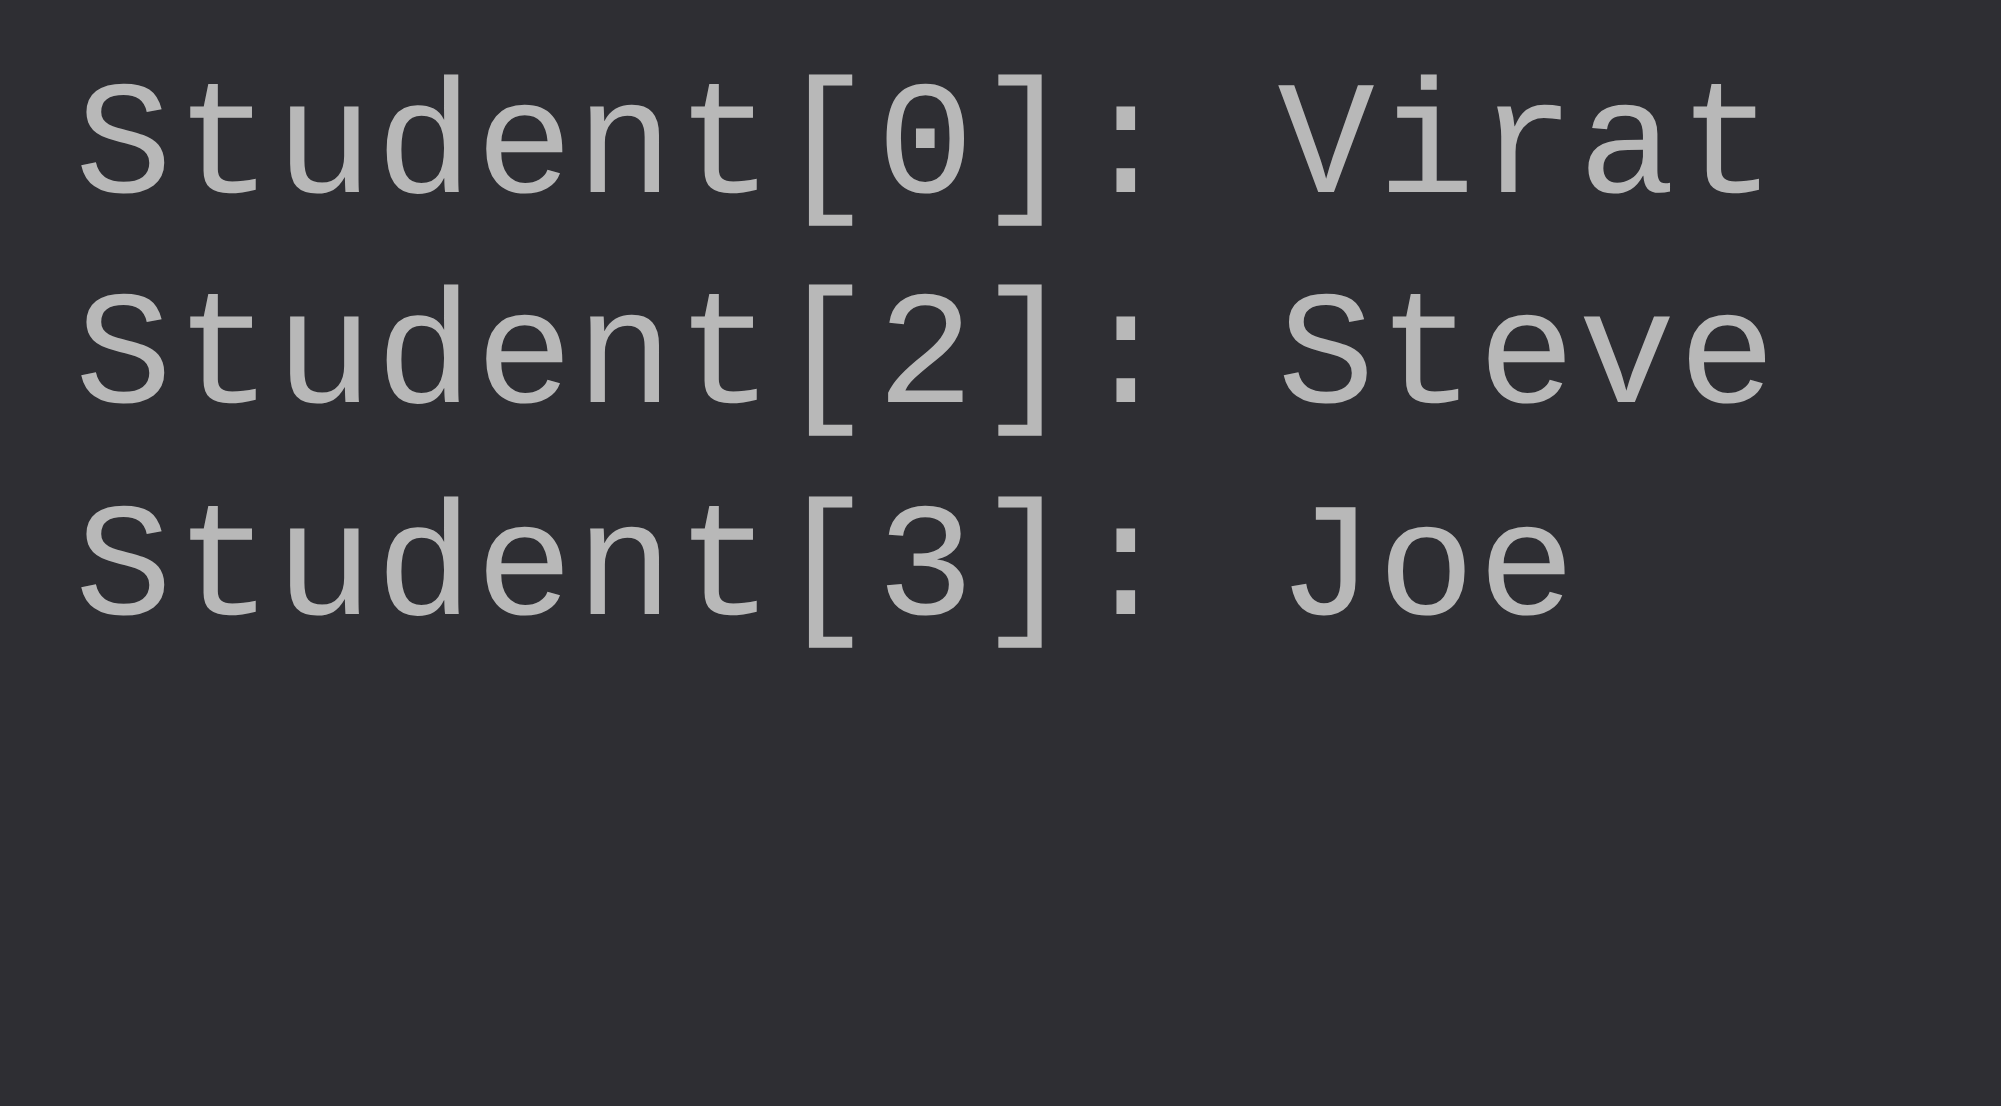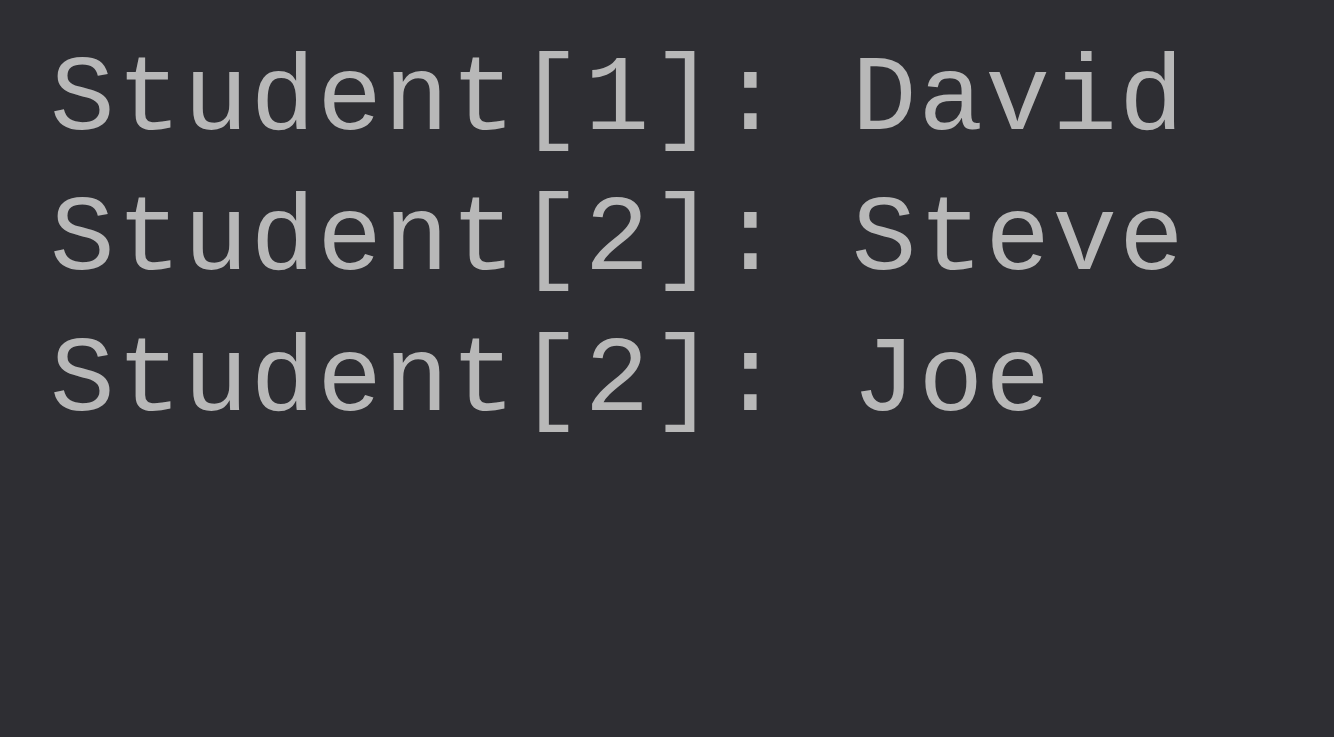--- a/index.html
+++ b/index.html
@@ -21,16 +21,16 @@
     }
     .output-line {
       white-space: pre;
       letter-spacing: 2px;
     }
   </style>
 </head>
 <body>
 
 <div>
-  <div class="output-line">Student[1]: David</div>
+  <div class="output-line">Student[0]: Virat</div>
   <div class="output-line">Student[2]: Steve</div>
-  <div class="output-line">Student[2]: Joe</div>
+  <div class="output-line">Student[3]: Joe</div>
 </div>
 
 </body></html>

